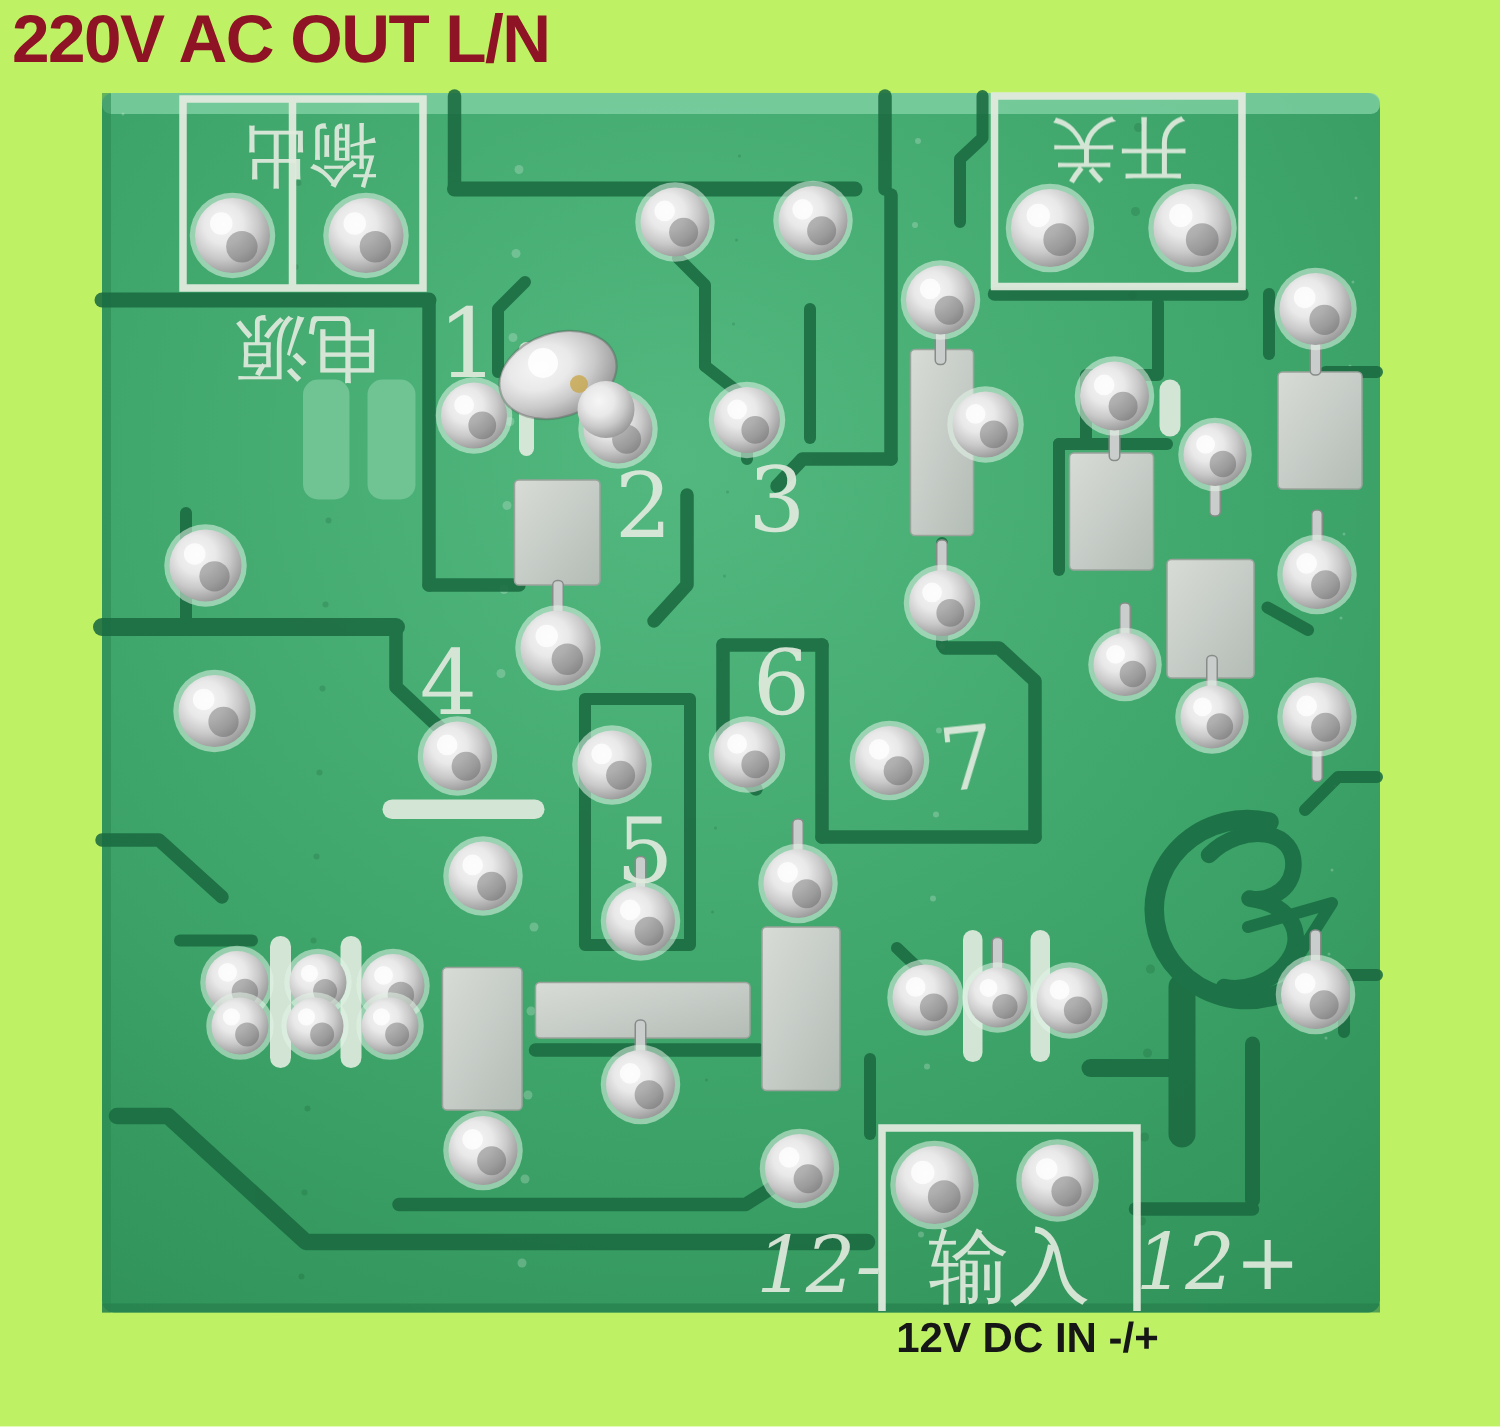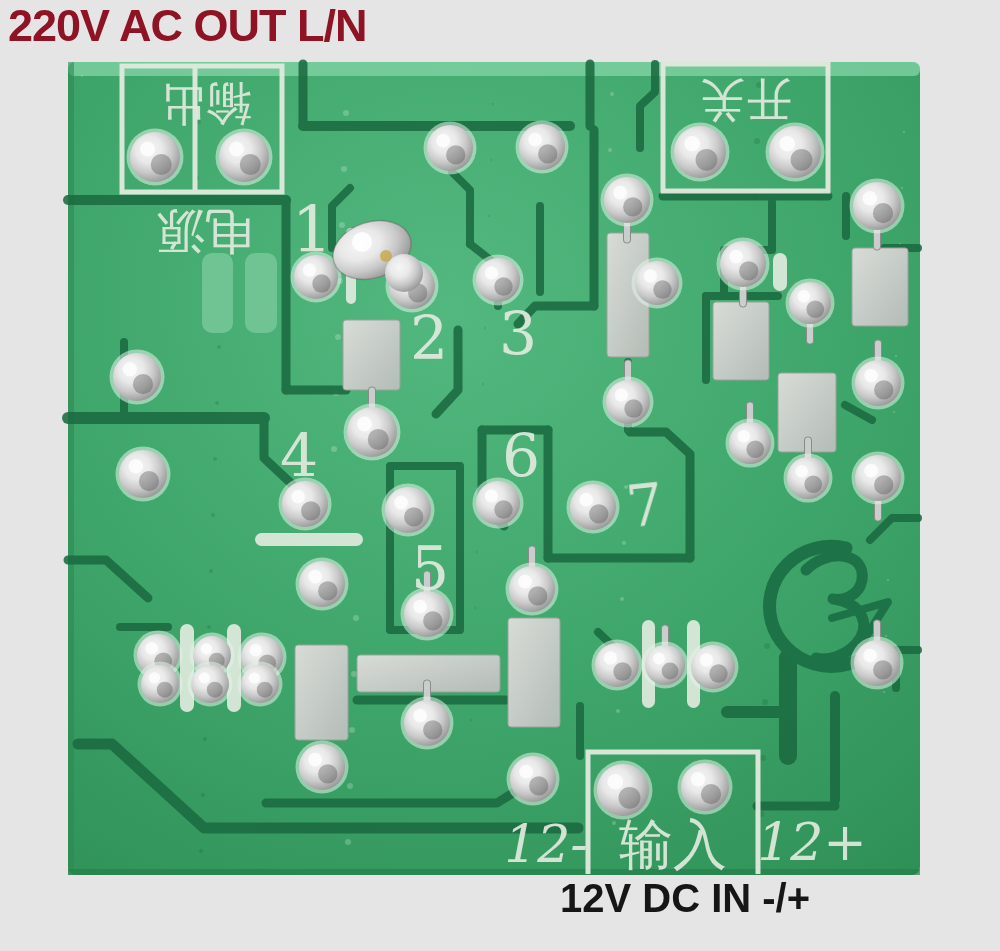--- a/index.html
+++ b/index.html
@@ -1,21 +1,21 @@
 <!DOCTYPE html>
 <html><head>
 <meta charset="utf-8">
 <style>
   html,body{margin:0;padding:0;background:#ffffff;}
-  .stage{position:relative;width:1000px;height:951px;background:#e5e5e5;overflow:hidden;
+  .stage{position:relative;width:1000px;height:951px;background:#bef264;overflow:hidden;
          font-family:"Liberation Sans",sans-serif;}
   .top-label{position:absolute;left:8px;top:0px;font-size:45px;font-weight:bold;
              letter-spacing:-1px;white-space:nowrap;}
   .bottom-label{position:absolute;left:520px;top:876px;width:330px;text-align:center;
-                font-size:40px;font-weight:bold;white-space:nowrap;}
+                font-size:28px;font-weight:bold;white-space:nowrap;}
   svg.pcb{position:absolute;left:0;top:0;}
 </style>
 </head>
 <body>
 
 <div class="stage">
   <div class="top-label" style="color: rgb(142, 19, 36);">220V AC OUT L/N</div>
   <svg class="pcb" width="1000" height="951" viewBox="0 0 1000 951">
       <defs>
         <radialGradient id="padG" cx="38%" cy="35%" r="75%">

